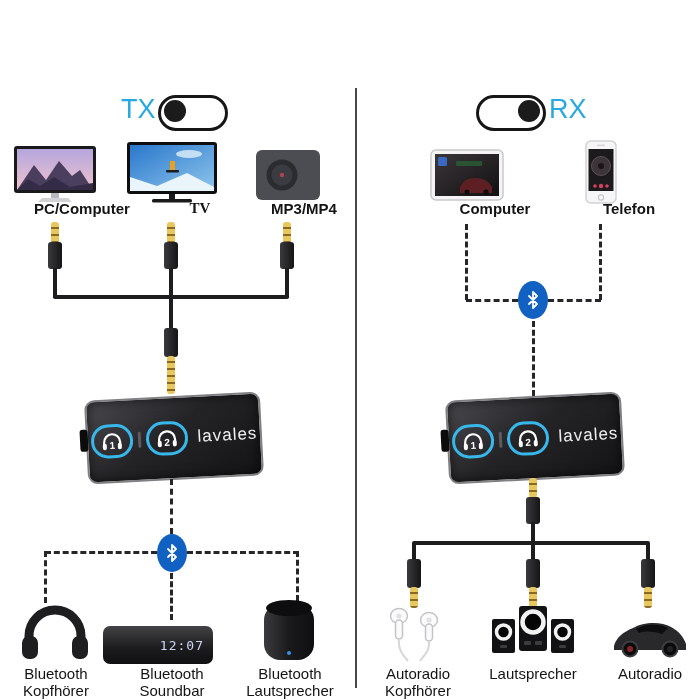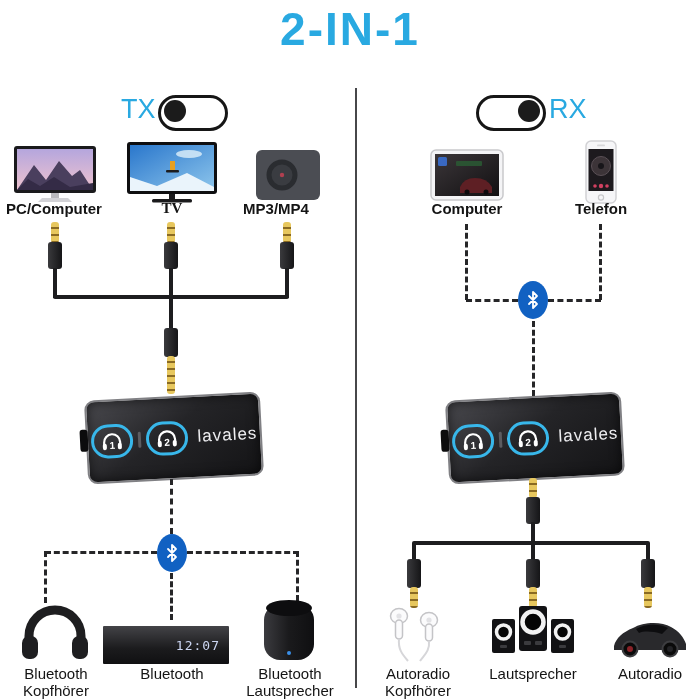--- a/index.html
+++ b/index.html
@@ -12,21 +12,21 @@
   .subtitle{left:0;top:54px;width:100%;text-align:center;font-size:20px;font-weight:700;color:#161616;}
   
   .divider{left:355px;top:88px;width:2px;height:600px;background:#47474a;}
   
   .mode-label{font-size:27px;font-weight:400;color:#29a9e1;}
   .toggle{width:64px;height:30px;background:#fff;border:3px solid #161616;border-radius:18px;}
   .knob{position:absolute;top:2px;width:22px;height:22px;border-radius:50%;background:#1b1b1b;}
   .knob.left{left:3px;} .knob.right{right:3px;}
   
   .lbl{position:absolute;text-align:center;font-size:15px;line-height:17px;color:#141414;}
-  .lbl-top{font-weight:700;}
+  .lbl-top{font-weight:700;margin-left:28px;}
   .lbl-bot{font-weight:400;}
   .lbl span{display:block;}
   
   .cable-v{position:absolute;width:4px;background:#1d1d1f;}
   .cable-h{position:absolute;height:4px;background:#1d1d1f;border-radius:2px;}
   .jack-body{position:absolute;width:14px;background:linear-gradient(90deg,#3a3a3d,#151517);border-radius:3px;}
   .jack-tip{position:absolute;width:8px;border-radius:3px;
             background:repeating-linear-gradient(180deg,#e7c75e 0 5px,#8a6a22 5px 7px);}
   
   .dash-v{position:absolute;width:0;border-left:3px dashed #262628;}
@@ -39,31 +39,30 @@
            background:linear-gradient(145deg,#4a4a4f 0%,#242427 45%,#141416 100%);
            border:2px solid #808084;box-shadow:inset 0 0 12px rgba(0,0,0,.65);
            display:flex;align-items:center;justify-content:center;gap:10px;transform:rotate(-3deg);}
   .btn-group{display:flex;align-items:center;gap:5px;}
   .btn-pill{width:42px;height:34px;border:3px solid #38b7ea;border-radius:18px;
             display:flex;align-items:center;justify-content:center;background:transparent;padding:0;}
   .btn-sep{width:3px;height:16px;background:#5c5c60;border-radius:2px;}
   .brand{font-size:17px;color:#eeeef1;letter-spacing:1px;}
   .nub{position:absolute;left:-8px;top:27px;width:8px;height:22px;background:#0c0c0d;border-radius:3px;}
   
-  .soundbar{position:absolute;left:103px;top:626px;width:126px;height:38px;border-radius:1px;
+  .soundbar{position:absolute;left:103px;top:626px;width:110px;height:38px;border-radius:7px;
             background:linear-gradient(180deg,#434347 0%,#1b1b1d 60%,#101012 100%);}
   .sb-clock{position:absolute;right:9px;top:50%;transform:translateY(-50%);
             font-family:"DejaVu Sans Mono",monospace;font-size:13px;letter-spacing:1px;color:#ccd6f2;}
 </style>
 </head>
 <body>
 
 <div class="stage">
 
-  <div class="abs title">2-IN-1</div>
 
   <div class="abs divider"></div>
 
   <div>
 
     <div class="abs mode-label" style="left:121px;top:94px;">TX</div>
     <div class="abs toggle" style="left:158px;top:95px;">
       <div class="knob left"></div>
     </div>
 
@@ -179,20 +178,21 @@
       <ellipse cx="29" cy="12" rx="23" ry="8" fill="#0d0d0f"></ellipse>
       <circle cx="29" cy="57" r="2" fill="#3a8fe8"></circle>
     </svg>
 
     <div class="lbl lbl-bot" style="left:0;top:665px;width:112px;">
       <span>Bluetooth</span>
         <span>Kopfhörer</span>
     </div>
     <div class="lbl lbl-bot" style="left:114px;top:665px;width:116px;">
       <span>Bluetooth</span>
+        <span>Soundbar</span>
     </div>
     <div class="lbl lbl-bot" style="left:228px;top:665px;width:124px;">
       <span>Bluetooth</span>
         <span>Lautsprecher</span>
     </div>
   </div>
 
   <div>
 
     <div class="abs toggle" style="left:476px;top:95px;">

